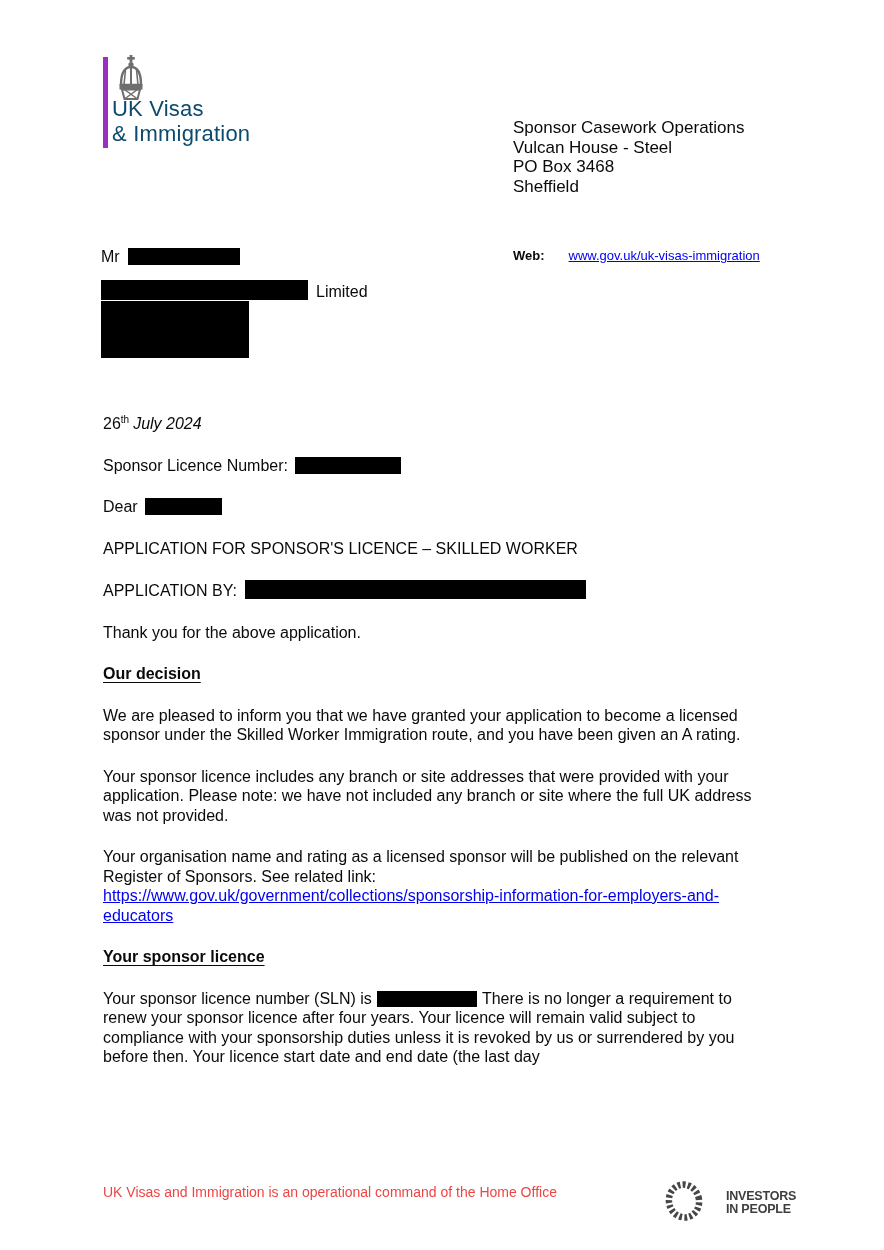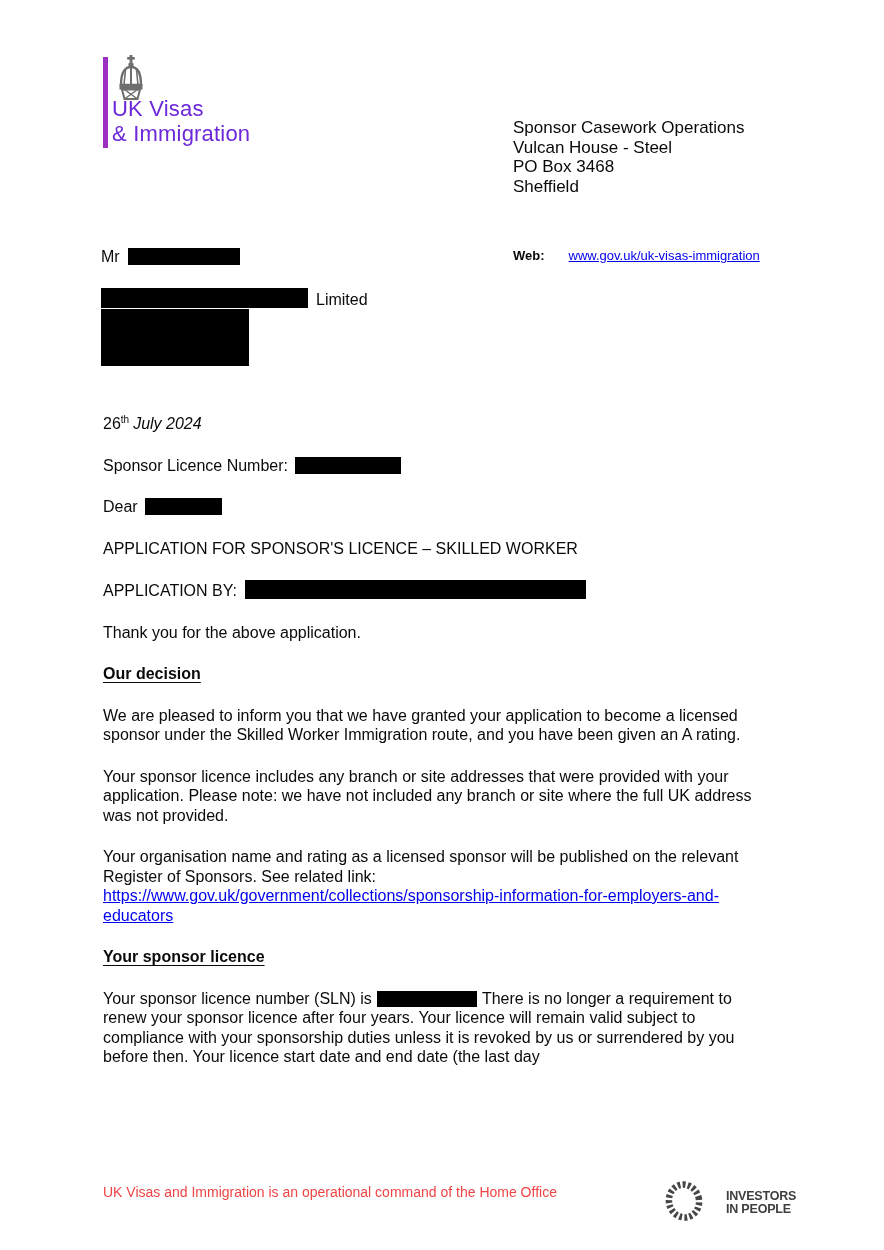--- a/index.html
+++ b/index.html
@@ -15,41 +15,41 @@
     margin: 0 auto;
   }
   
   .brand-bar {
     position: absolute; left: 103px; top: 57px;
     width: 5px; height: 91px; background: #9b2fc1;
   }
   .crown { position: absolute; left: 116px; top: 55px; }
   .brand-text {
     position: absolute; left: 112px; top: 96px;
-    font-size: 22px; line-height: 25px; color: #6d28d9;
+    font-size: 22px; line-height: 25px; color: #0c4a6e;
     letter-spacing: 0.2px;
   }
   .office-address {
     position: absolute; left: 513px; top: 118px;
     font-size: 17px; font-weight: normal; line-height: 19.5px;
   }
   .web-line {
     position: absolute; left: 513px; top: 248px;
     font-size: 13px; line-height: 15px;
   }
   .web-line .web-label { font-weight: bold; }
   a.link { color: #0000ee; text-decoration: underline; cursor: pointer; }
   .web-line a.link { margin-left: 24px; }
   
   .recipient { position: absolute; left: 101px; top: 247px; font-size: 16px; line-height: 19px; }
   .redact { background: #000; display: inline-block; vertical-align: text-bottom; }
   .r-name  { width: 112px; height: 17px; margin-left: 8px; }
   .r-company { width: 207px; height: 20px; }
   .r-address { width: 148px; height: 57px; display: block; }
-  .recipient .row2 { margin-top: 22px; }
+  .recipient .row2 { margin-top: 14px; }
   .recipient .company-suffix { margin-left: 8px; }
   
   .letter-body {
     position: absolute; left: 103px; top: 414px; width: 674px;
     font-size: 16px; line-height: 19.5px;
   }
   .letter-body p, .letter-body h3 { margin: 0 0 22px 0; }
   .letter-body h3 {
     font-size: 16px; font-weight: bold;
     text-decoration: underline; text-underline-offset: 3px;

